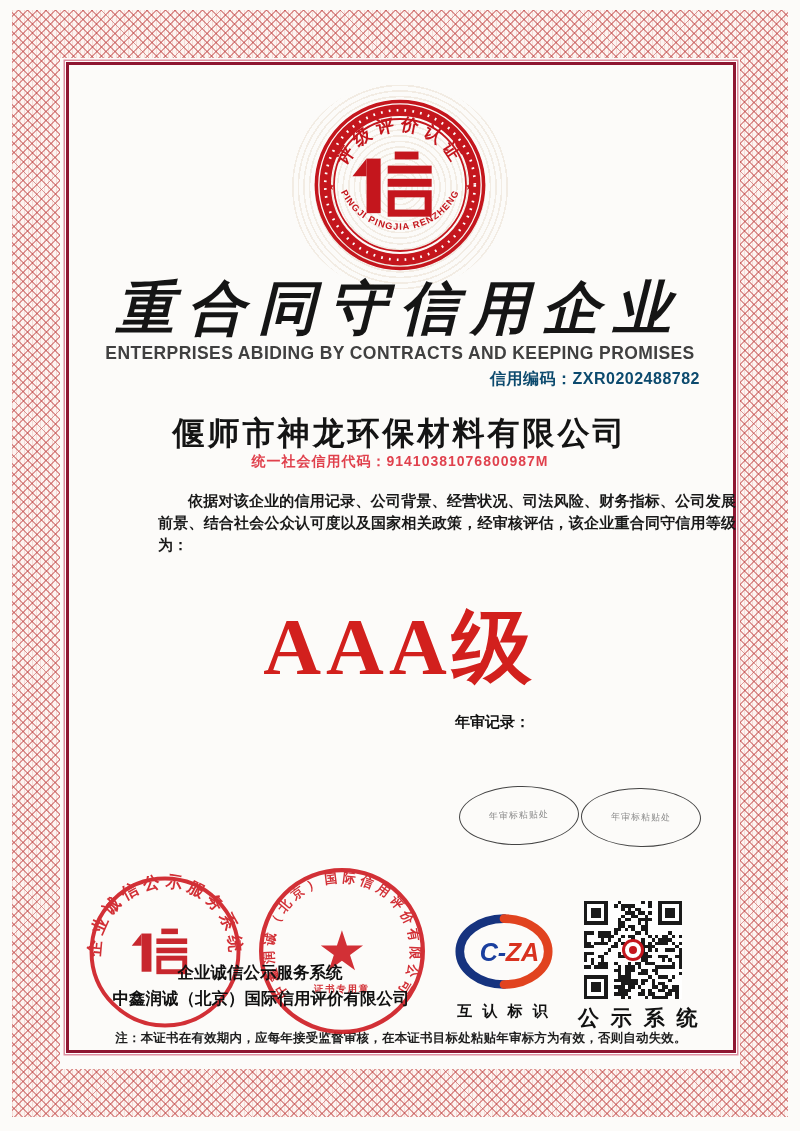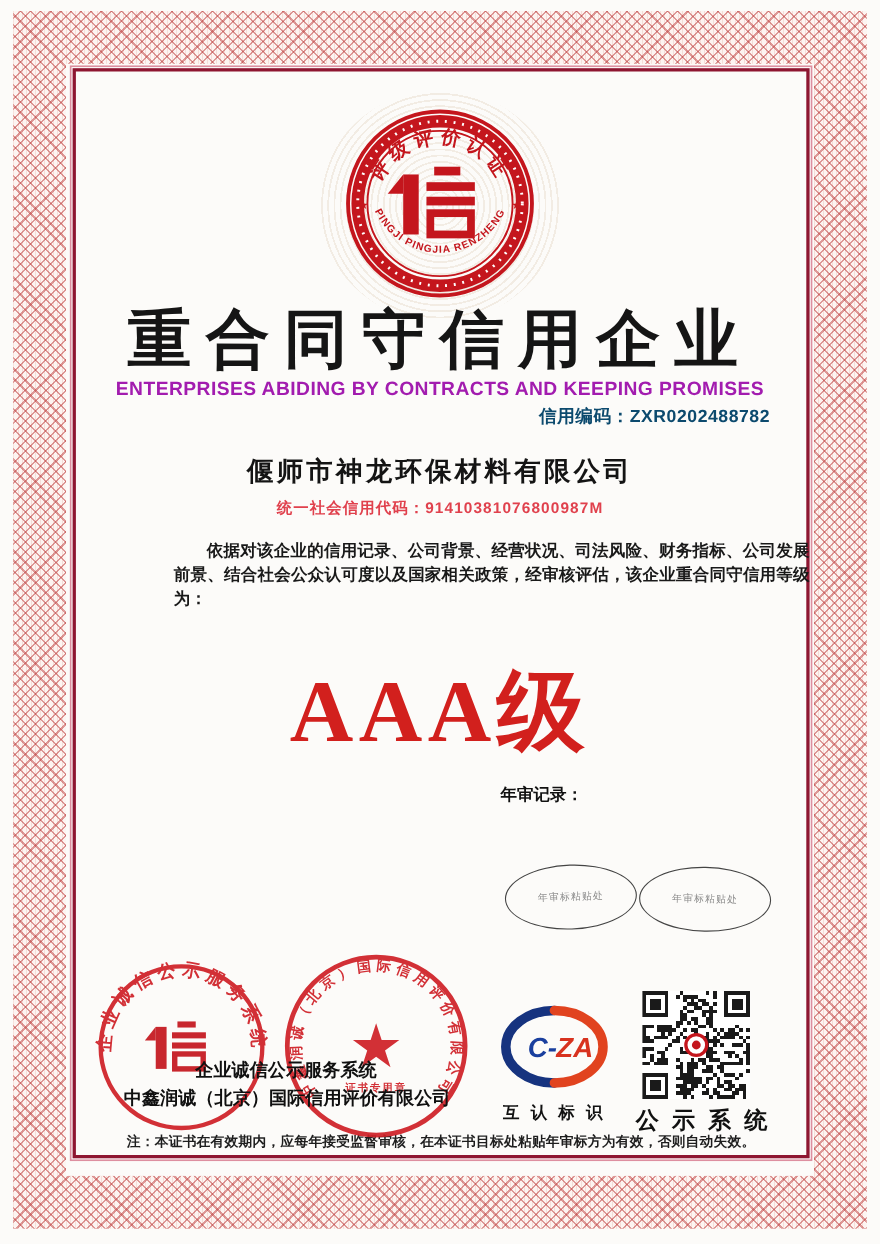--- a/index.html
+++ b/index.html
@@ -27,32 +27,32 @@
   }
   .rosette{
     position:absolute;left:290px;top:82px;width:220px;height:210px;border-radius:50%;
     background:repeating-radial-gradient(circle at 50% 50%, rgba(186,150,104,.20) 0 1.6px, transparent 1.6px 5.6px);
     opacity:.75;
   }
   .seal-top{position:absolute;left:312px;top:97px;width:176px;height:176px;}
   .title{
     position:absolute;left:0;right:0;top:270px;text-align:center;
     font-size:58px;font-weight:900;letter-spacing:13px;color:#151515;
-    font-family:"Liberation Sans",sans-serif;white-space:nowrap;
+    font-family:"Liberation Sans",sans-serif;white-space:nowrap;font-style:italic;
   }
   .subtitle{
     position:absolute;left:0;right:0;top:343px;text-align:center;
-    font-size:17.5px;font-weight:700;letter-spacing:.4px;color:#a21caf;white-space:nowrap;
+    font-size:17.5px;font-weight:700;letter-spacing:.4px;color:#404040;white-space:nowrap;
   }
   .credit-code{
     position:absolute;right:100px;top:369px;font-size:16px;font-weight:700;color:#0c4a6e;letter-spacing:.5px;
   }
   .company{
     position:absolute;left:0;right:0;top:412px;text-align:center;
-    font-size:24px;font-weight:900;letter-spacing:3px;color:#141414;white-space:nowrap;
+    font-size:32px;font-weight:900;letter-spacing:3px;color:#141414;white-space:nowrap;
   }
   .uscc{
     position:absolute;left:0;right:0;top:453px;text-align:center;
     font-size:14px;font-weight:700;color:#e0414d;letter-spacing:1px;
   }
   .body-par{
     position:absolute;left:113px;top:491px;width:578px;
     font-family:"Liberation Serif",serif;font-size:15px;font-weight:700;
     line-height:1.45;text-align:justify;text-indent:2em;color:#191919;margin-left:45px;
   }

